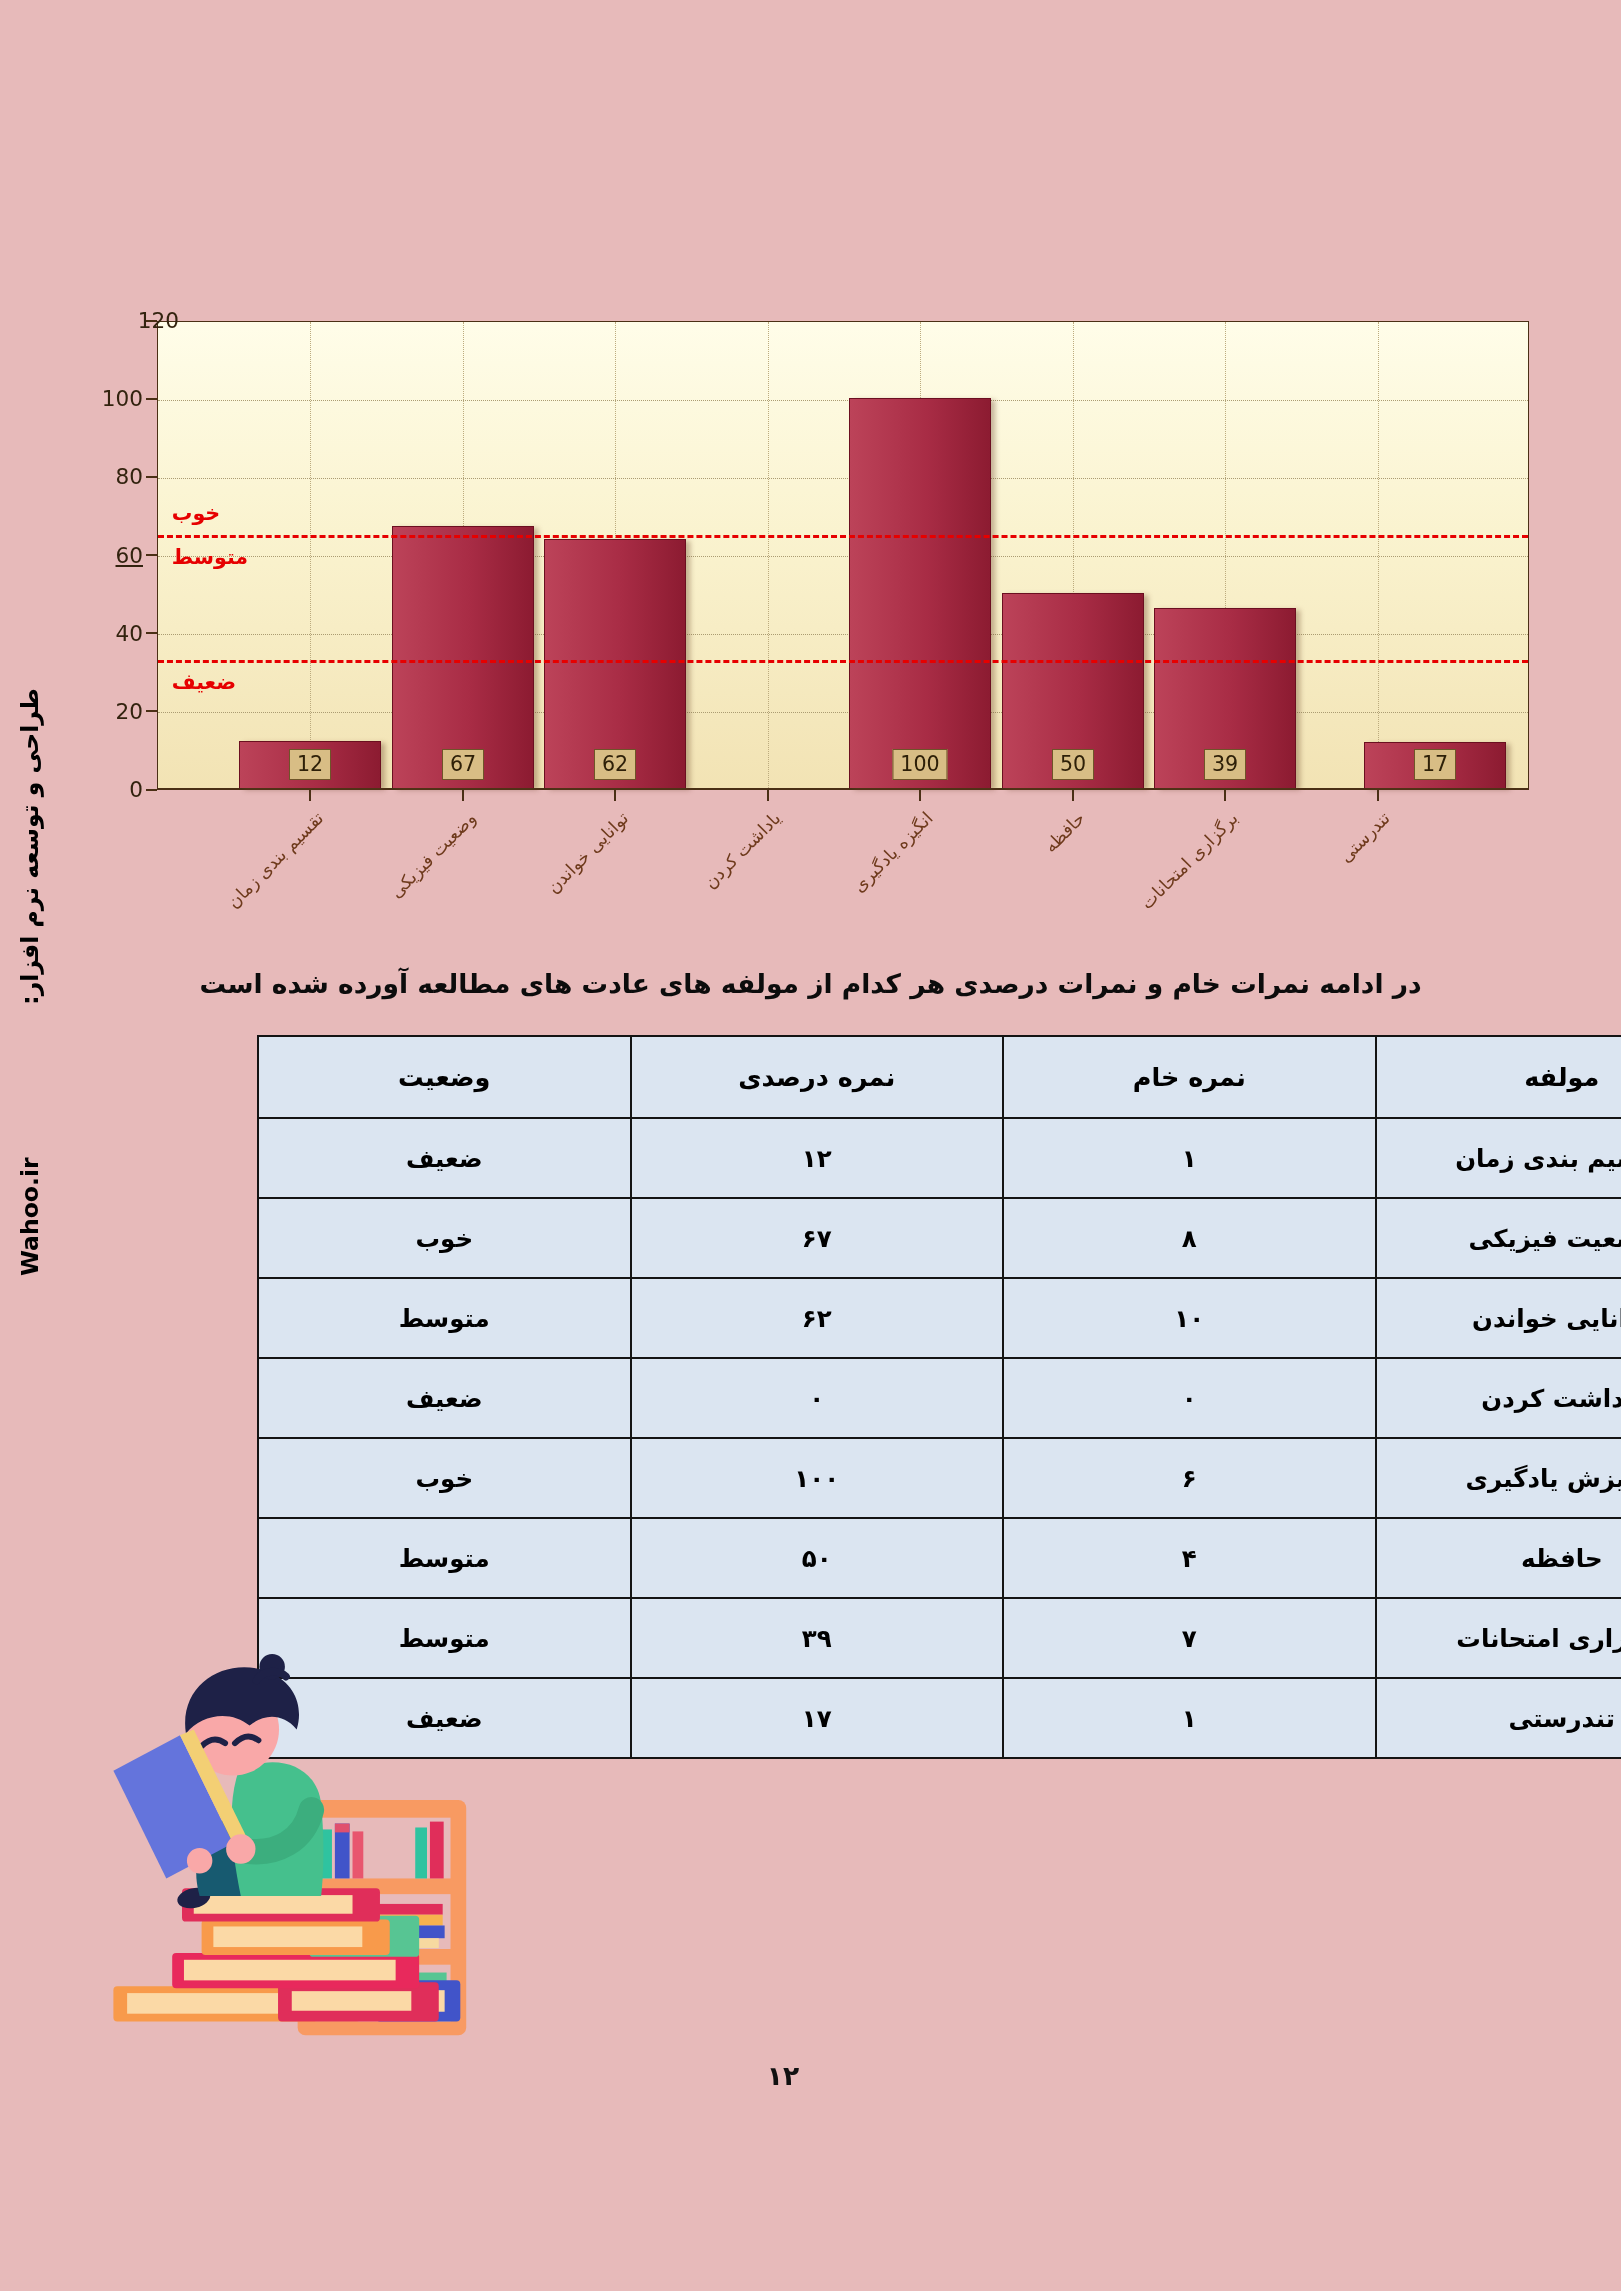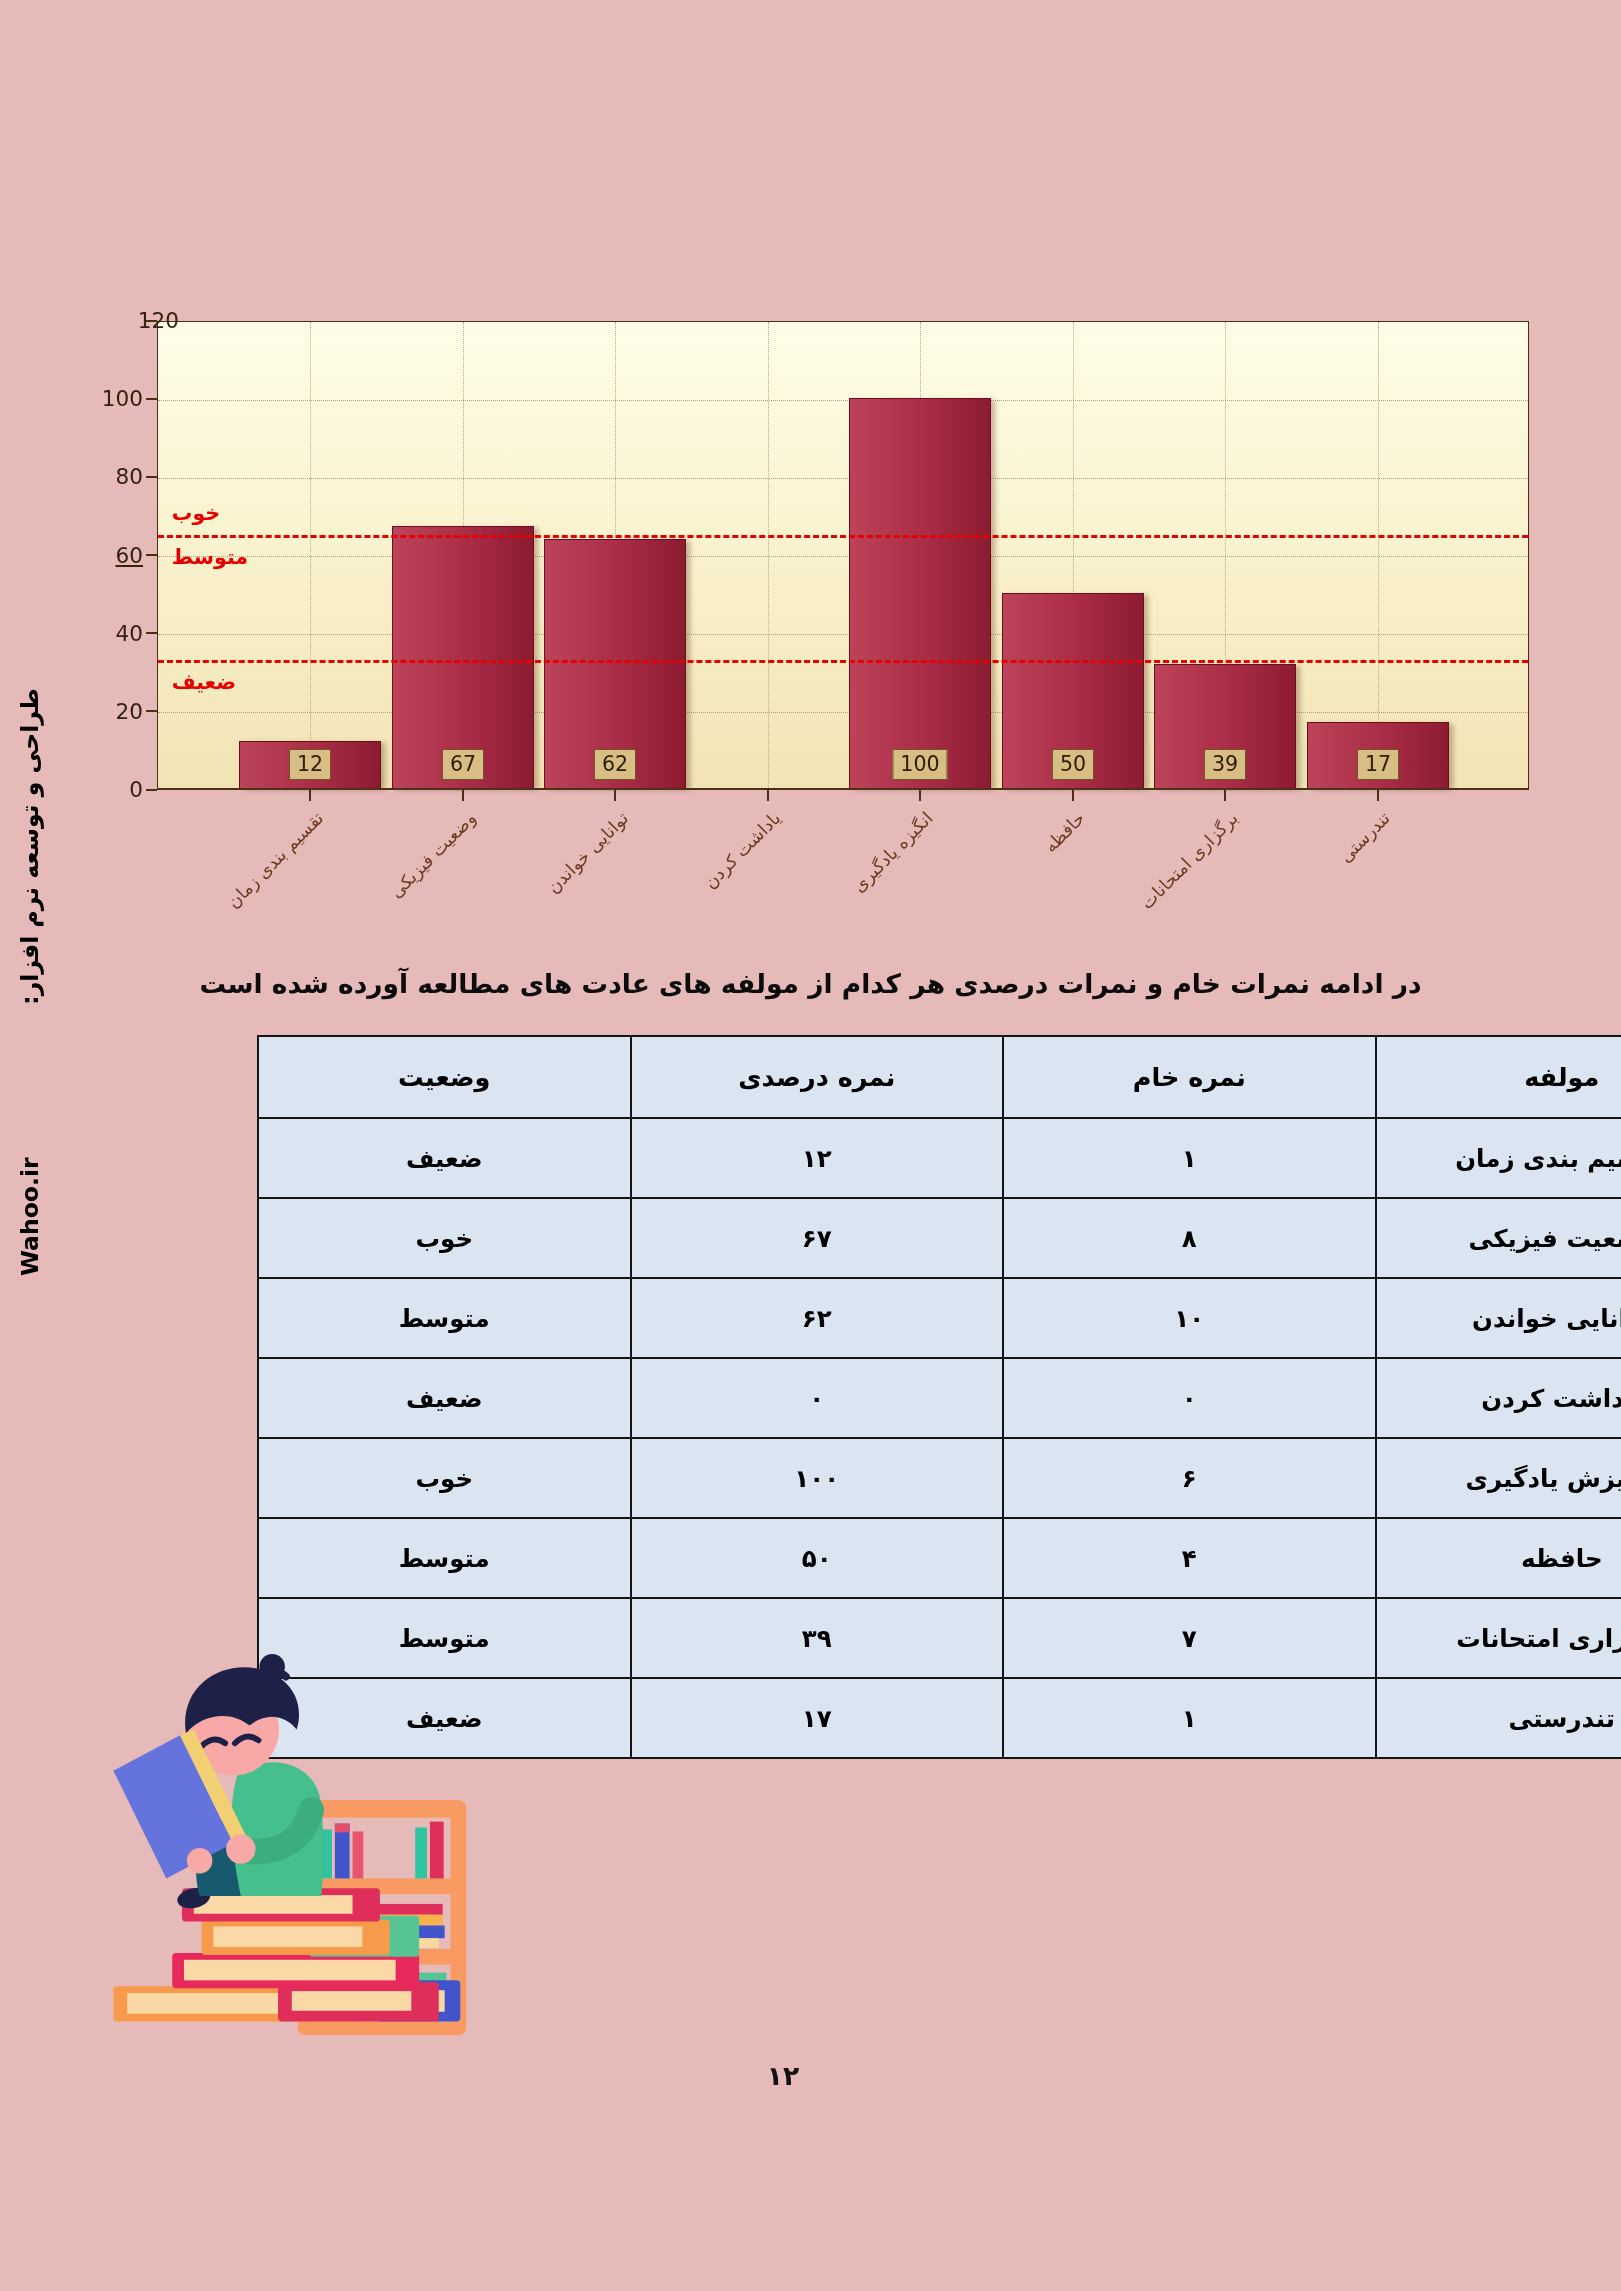--- a/index.html
+++ b/index.html
@@ -113,25 +113,25 @@
         <div class="vgrid" style="left: 610px;"></div>
         <div class="vgrid" style="left: 762px;"></div>
         <div class="bar" style="left: 691px; height: 390px;">
           <div class="bar-value">100</div>
         </div>
         <div class="vgrid" style="left: 915px;"></div>
         <div class="bar" style="left: 844px; height: 195px;">
           <div class="bar-value">50</div>
         </div>
         <div class="vgrid" style="left: 1067px;"></div>
-        <div class="bar" style="left: 996px; height: 124px;">
+        <div class="bar" style="left: 996px; height: 180px;">
           <div class="bar-value">39</div>
         </div>
         <div class="vgrid" style="left: 1220px;"></div>
-        <div class="bar" style="left: 1149px; height: 66px; padding-left: 14px;">
+        <div class="bar" style="left: 1206px; height: 46px; padding-left: 14px;">
           <div class="bar-value">17</div>
         </div>
         <div class="cutline" style="top: 213px; border-top-color: rgb(230, 0, 0);"></div>
         <div class="cutline-label" style="top: 179px; left: 13.7px;">خوب</div>
         <div class="cutline-label" style="top: 223px; left: 13.7px;">متوسط</div>
         <div class="cutline" style="top: 338px; border-top-color: rgb(230, 0, 0);"></div>
         <div class="cutline-label" style="top: 348px; left: 13.7px;">ضعیف</div>
       </div>
   <div class="ytick-label" style="top: 456px;">0</div>
       <div class="ytick-mark" style="top: 468px;"></div>

